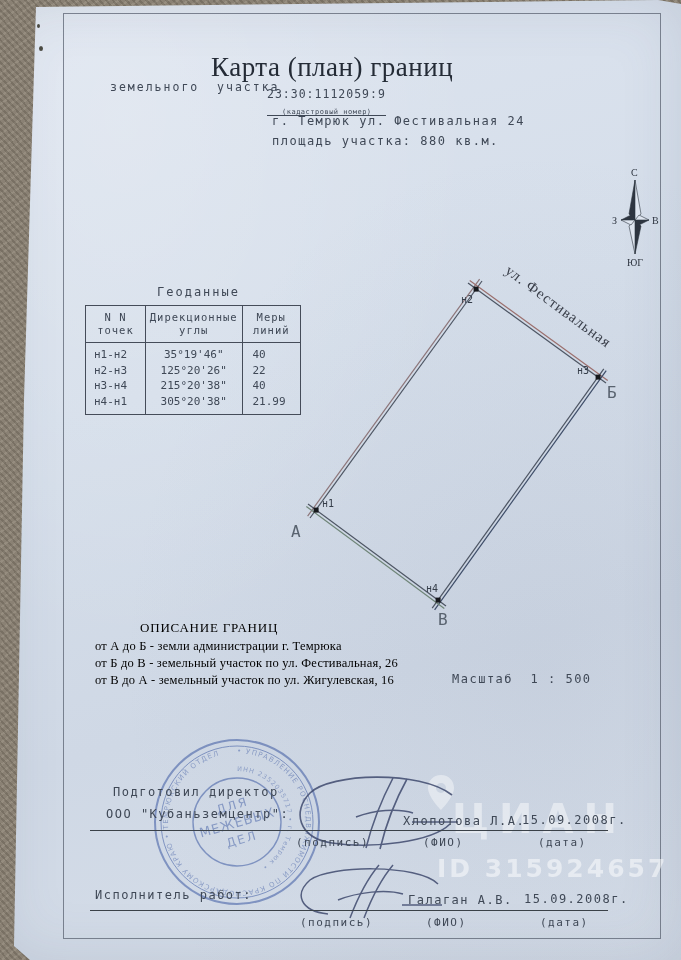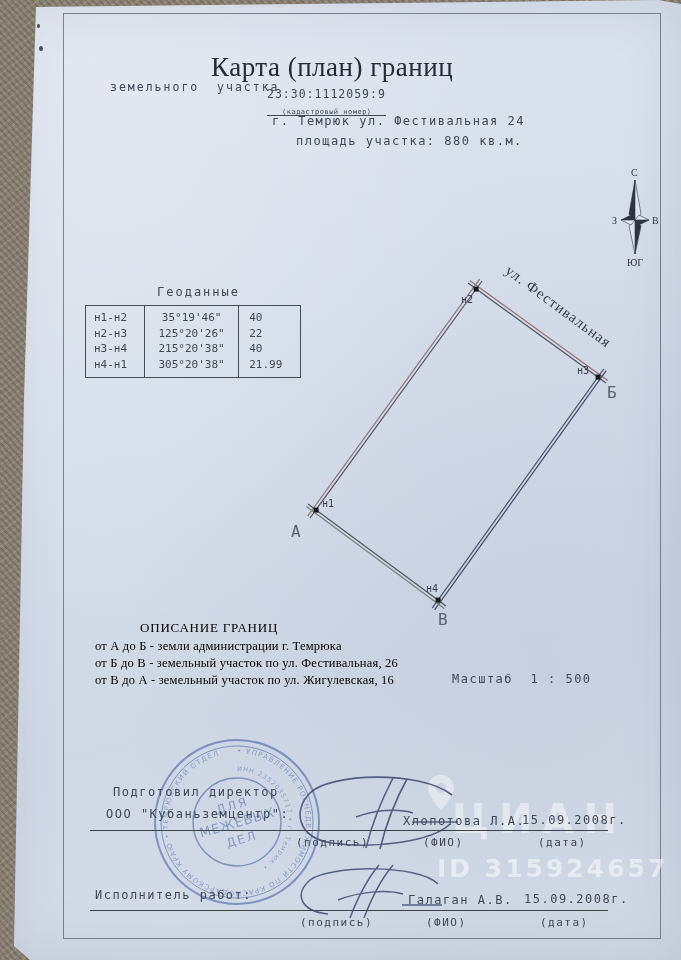--- a/index.html
+++ b/index.html
@@ -81,21 +81,21 @@
   <path d="M441 775 c-8 0 -13 6 -13 13 c0 9 13 22 13 22 c0 0 13 -13 13 -22 c0 -7 -5 -13 -13 -13 z M441 783 a5 5 0 1 1 0 10 a5 5 0 1 1 0 -10 z" fill="rgba(255,255,255,.42)"></path>
 </svg>
 <div class="wm wm-brand">ЦИАН</div>
 <div class="wm wm-id">ID 315924657</div>
 
 <div class="serif title" style="left:211px;top:52px;">Карта (план) границ</div>
 <div class="tech sub" style="left:110px;top:80px;">земельного  участка</div>
 <div class="tech cadnum" style="left:267px;top:87px;">23:30:1112059:9</div>
 <div class="tech cadcap" style="left:282px;top:108px;">(кадастровый номер)</div>
 <div class="tech addr" style="left:272px;top:114px;">г. Темрюк ул. Фестивальная 24</div>
-<div class="tech addr" style="left:272px;top:134px;margin-left:24px;">площадь участка: 880 кв.м.</div>
+<div class="tech addr" style="left:272px;top:134px;">площадь участка: 880 кв.м.</div>
 
 <svg class="svgabs" style="left:606px;top:166px;" width="60" height="108" viewBox="0 0 60 108">
   <g stroke="#2e3540" stroke-width=".6">
     <polygon points="29,14 29,54 23,48" fill="#2e3540"></polygon>
     <polygon points="29,14 29,54 35,48" fill="#dfe6f0"></polygon>
     <polygon points="29,88 29,54 35,60" fill="#2e3540"></polygon>
     <polygon points="29,88 29,54 23,60" fill="#dfe6f0"></polygon>
     <polygon points="15,54 29,54 25,49" fill="#2e3540"></polygon>
     <polygon points="15,54 29,54 25,59" fill="#dfe6f0"></polygon>
     <polygon points="43,54 29,54 33,59" fill="#2e3540"></polygon>
@@ -103,20 +103,28 @@
   </g>
   <text x="25" y="10" font-family="Liberation Serif, serif" font-size="10" fill="#2e3540">С</text>
   <text x="6" y="58" font-family="Liberation Serif, serif" font-size="10" fill="#2e3540">З</text>
   <text x="46" y="58" font-family="Liberation Serif, serif" font-size="10" fill="#2e3540">В</text>
   <text x="21" y="100" font-family="Liberation Serif, serif" font-size="10" fill="#2e3540">ЮГ</text>
 </svg>
 
 <div class="tech geotitle" style="left:157px;top:285px;">Геоданные</div>
 <table class="geo">
   <tbody>
+      <tr>
+    <th style="width:62px;">N N
+точек</th>
+    <th style="width:93px;">Дирекционные
+углы</th>
+    <th style="width:59px;">Меры
+линий</th>
+  </tr>
   <tr>
     <td class="c1"><span>н1-н2</span><br><span>н2-н3</span><br><span>н3-н4</span><br><span>н4-н1</span></td>
     <td class="c2"><span>35°19'46"</span><br><span>125°20'26"</span><br><span>215°20'38"</span><br><span>305°20'38"</span></td>
     <td class="c3"><span>40</span><br><span>22</span><br><span>40</span><br><span>21.99</span></td>
   </tr>
 </tbody>
   </table>
 
 <svg class="svgabs" width="681" height="960" viewBox="0 0 681 960">
   <g fill="none" stroke-width="1.2">

